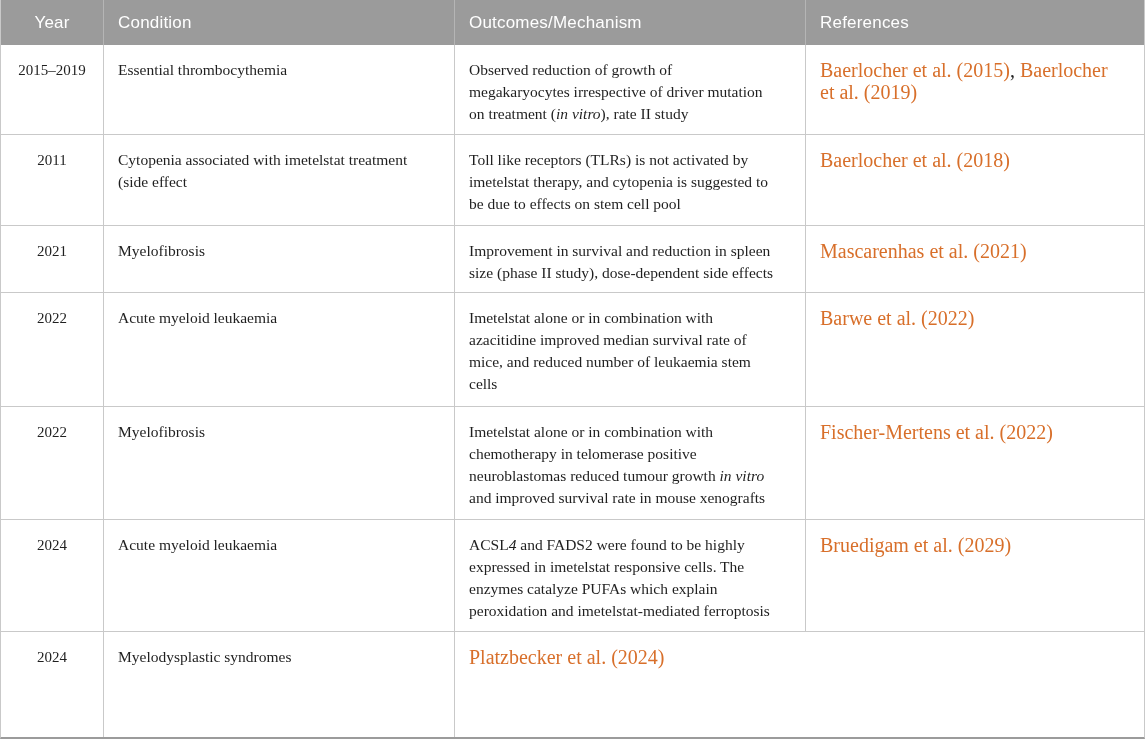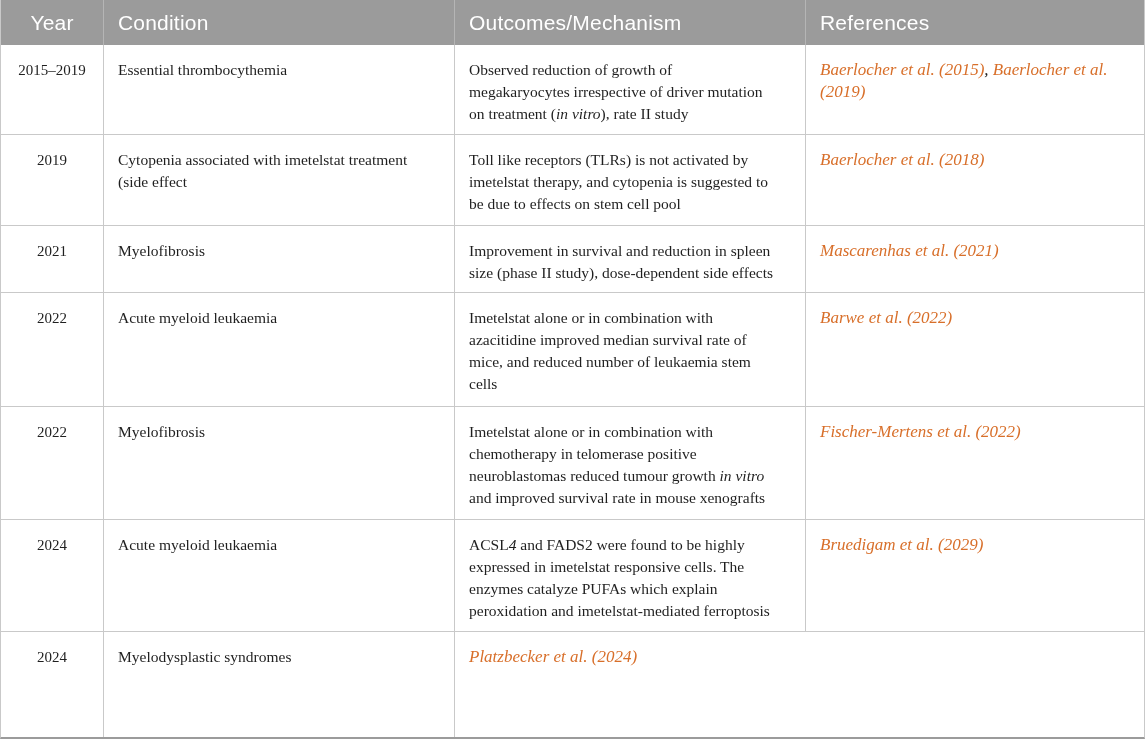--- a/index.html
+++ b/index.html
@@ -29,21 +29,21 @@
     overflow:hidden;
   }
   .thead{
     display:grid;
     grid-template-columns:103px 351px 351px 1fr;
     height:45px;
     background:var(--header_bg);
   }
   .th{
     font-family:"Liberation Sans","DejaVu Sans",sans-serif;
-    font-size:21px;
+    font-size:17px;
     letter-spacing:0.2px;
     color:var(--header_text);
     display:flex;
     align-items:center;
     padding:0 14px;
     border-right:1px solid var(--header_divider);
   }
   .th:last-child{border-right:none;}
   .th.center{justify-content:center;padding:0;}
   .tr{
@@ -60,21 +60,21 @@
     border-right:1px solid var(--border);
     overflow:hidden;
   }
   .td:last-child{border-right:none;}
   .td.year{
     text-align:center;
     padding-left:4px;
     padding-right:4px;
     font-size:15px;
   }
-  .td.refs{font-size:17px;font-style:italic;}
+  .td.refs{font-size:20px;}
   .it{font-style:italic;}
   .link{color:var(--link);cursor:pointer;}
 </style>
 </head>
 <body>
 
 <div class="table">
   <div class="thead">
     <div class="th center">Year</div>
     <div class="th">Condition</div>
@@ -82,21 +82,21 @@
     <div class="th">References</div>
   </div>
   <div>
       <div class="tr" style="height: 90px;">
         <div class="td year"><span>2015–2019</span></div>
         <div class="td cond"><span>Essential thrombocythemia</span></div>
         <div class="td out"><span>Observed reduction of growth of megakaryocytes irrespective of driver mutation on treatment (</span><span class="it">in vitro</span><span>), rate II study</span></div>
         <div class="td refs"><span class="link">Baerlocher et al. (2015)</span><span>, </span><span class="link">Baerlocher et al. (2019)</span></div>
       </div>
       <div class="tr" style="height: 91px;">
-        <div class="td year"><span>2019</span></div>
+        <div class="td year"><span>2011</span></div>
         <div class="td cond"><span>Cytopenia associated with imetelstat treatment (side effect</span></div>
         <div class="td out"><span>Toll like receptors (TLRs) is not activated by imetelstat therapy, and cytopenia is suggested to be due to effects on stem cell pool</span></div>
         <div class="td refs"><span class="link">Baerlocher et al. (2018)</span></div>
       </div>
       <div class="tr" style="height: 67px;">
         <div class="td year"><span>2021</span></div>
         <div class="td cond"><span>Myelofibrosis</span></div>
         <div class="td out"><span>Improvement in survival and reduction in spleen size (phase II study), dose-dependent side effects</span></div>
         <div class="td refs"><span class="link">Mascarenhas et al. (2021)</span></div>
       </div>

